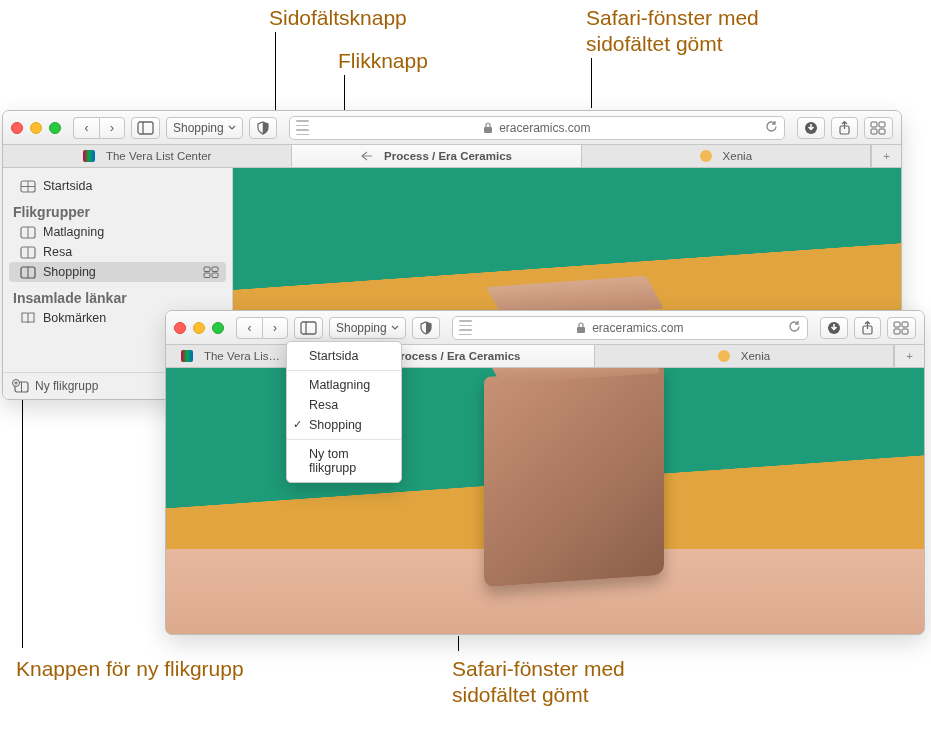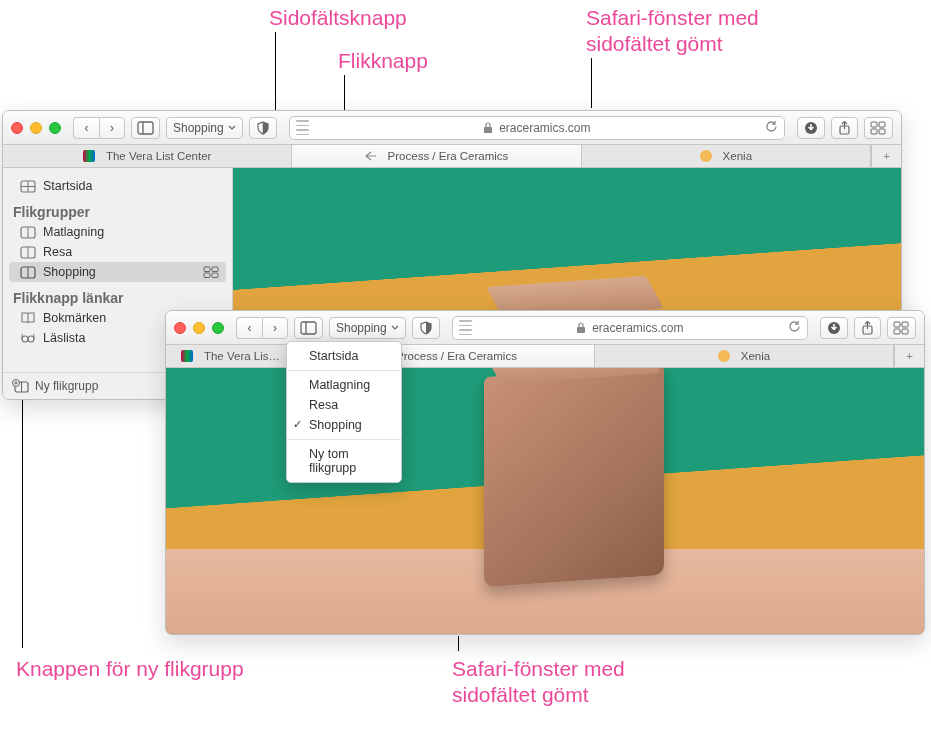--- a/index.html
+++ b/index.html
@@ -9,21 +9,21 @@
     background: #fff;
     font-family: -apple-system, "Helvetica Neue", Helvetica, Arial, sans-serif;
     position: relative;
     overflow: hidden;
     color: #000;
   }
   .callout-label {
     position: absolute;
     font-size: 21px;
     line-height: 1.25;
-    color: #ec4899;
+    color: #a16207;
   }
   .callout-line {
     position: absolute;
     background: #000;
   }
   
   .window {
     position: absolute;
     border: 1px solid #bdbdbd;
     border-radius: 7px;
@@ -81,21 +81,21 @@
   
   .tabbar {
     height: 23px; display:flex; background:#ebebeb; border-bottom:1px solid #c6c6c6;
     font-size:11.5px;
   }
   .tab {
     flex:1; display:flex; align-items:center; justify-content:center;
     border-right:1px solid #c6c6c6; gap:11px; color:#555; background:#e6e6e6;
     position:relative;
   }
-  .tab.active { background: linear-gradient(#fbfbfb,#f2f2f2);}
+  .tab.active { background: linear-gradient(#fbfbfb,#f2f2f2); font-weight: bold;}
   .tab:last-of-type { border-right:none;}
   .newtab { width:30px; display:flex; align-items:center; justify-content:center;
     border-left:1px solid #c6c6c6; color:#888; background:#ebebeb;}
   .favicon { width:12px; height:12px; border-radius:2px; }
   .fvi-list { background:linear-gradient(90deg,#c04,#0a4,#06c); }
   .fvi-xenia{ background:#f3b955; border-radius:50%;}
   
   .winbody { display:flex; height: calc(100% - 34px - 23px); }
   .sidebar {
     width: 230px; background:#f0f0f0; border-right:1px solid #d0d0d0;
@@ -286,34 +286,26 @@
             </svg>
           <span>Shopping</span>
         </span>
         <svg width="14" height="11">
             <rect x="0" y="0" width="6" height="4.5" rx="1" fill="none" stroke="#666"></rect>
             <rect x="8" y="0" width="6" height="4.5" rx="1" fill="none" stroke="#666"></rect>
             <rect x="0" y="6" width="6" height="4.5" rx="1" fill="none" stroke="#666"></rect>
             <rect x="8" y="6" width="6" height="4.5" rx="1" fill="none" stroke="#666"></rect>
           </svg>
       </div>
-      <div class="sb-sect">Flikknapp länkar</div>
+      <div class="sb-sect">Insamlade länkar</div>
       <div class="sb-item">
         <svg width="14" height="12">
             <path d="M1 1 h5 a1 1 0 0 1 1 1 v9 a1 1 0 0 0 -1 -1 H1 Z M13 1 h-5 a1 1 0 0 0 -1 1 v9 a1 1 0 0 1 1 -1 H13 Z" fill="none" stroke="#777" stroke-width="1.1"></path>
           </svg>
         <span>Bokmärken</span>
-      </div>
-      <div class="sb-item">
-        <svg width="14" height="12">
-            <circle cx="4" cy="7" r="3" fill="none" stroke="#777" stroke-width="1.1"></circle>
-            <circle cx="10" cy="7" r="3" fill="none" stroke="#777" stroke-width="1.1"></circle>
-            <path d="M7 7 h0 M1 7 c0 -3 0 -5 1 -5 M13 7 c0 -3 0 -5 -1 -5" fill="none" stroke="#777" stroke-width="1"></path>
-          </svg>
-        <span>Läslista</span>
       </div>
       <div class="sb-spacer"></div>
       <div class="sb-footer">
         <svg width="15" height="12">
             <rect x="2" y="2" width="13" height="10" rx="2" fill="none" stroke="#666" stroke-width="1.2"></rect>
             <line x1="8.5" y1="2" x2="8.5" y2="12" stroke="#666"></line>
             <circle cx="3" cy="3" r="3.5" fill="#f0f0f0" stroke="#666" stroke-width="1"></circle>
             <path d="M3 1.3 v3.4 M1.3 3 h3.4" stroke="#666" stroke-width="1"></path>
           </svg>
         <span>Ny flikgrupp</span>

